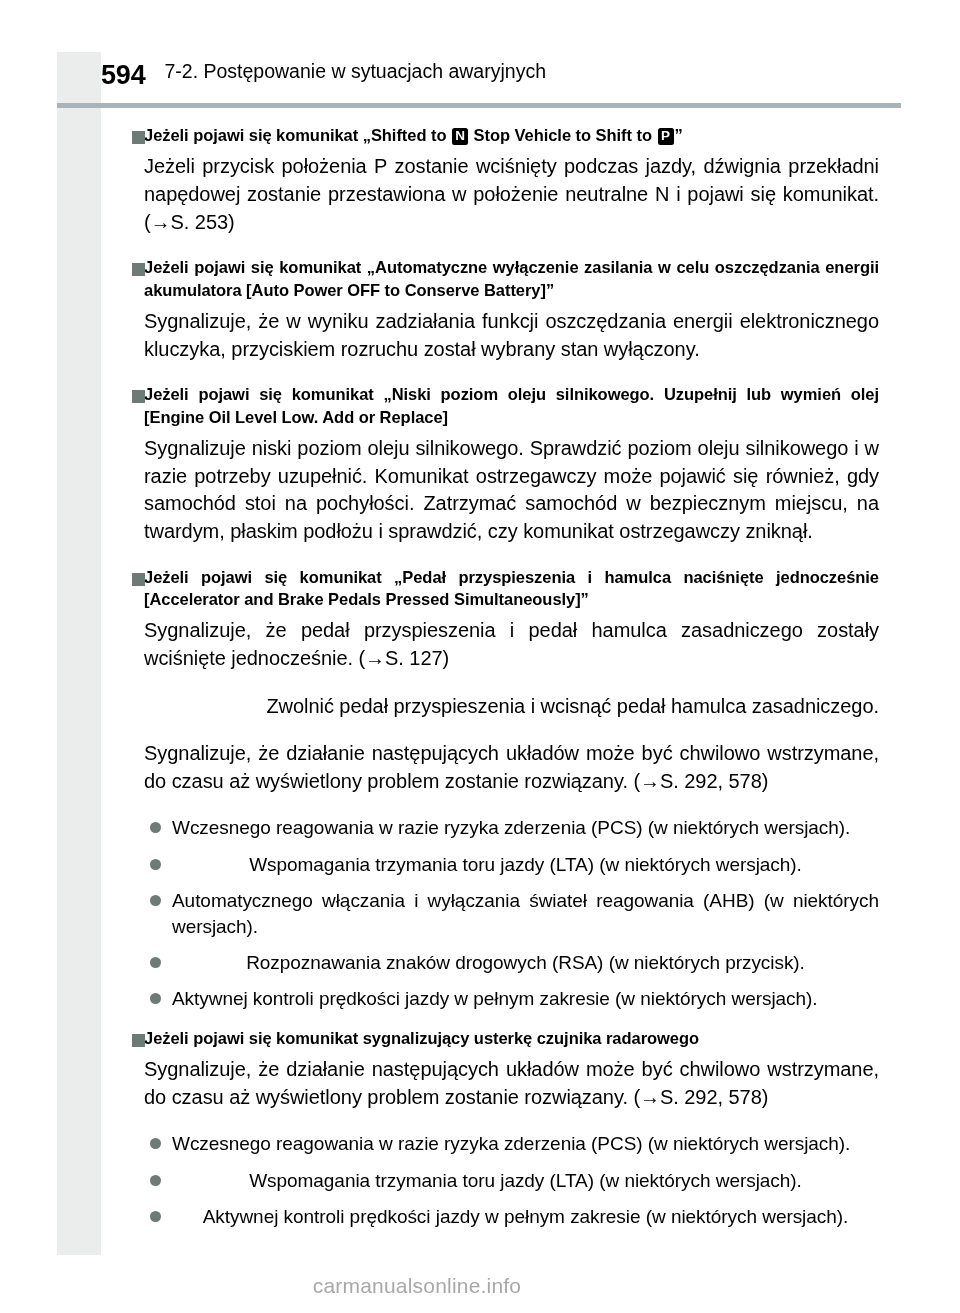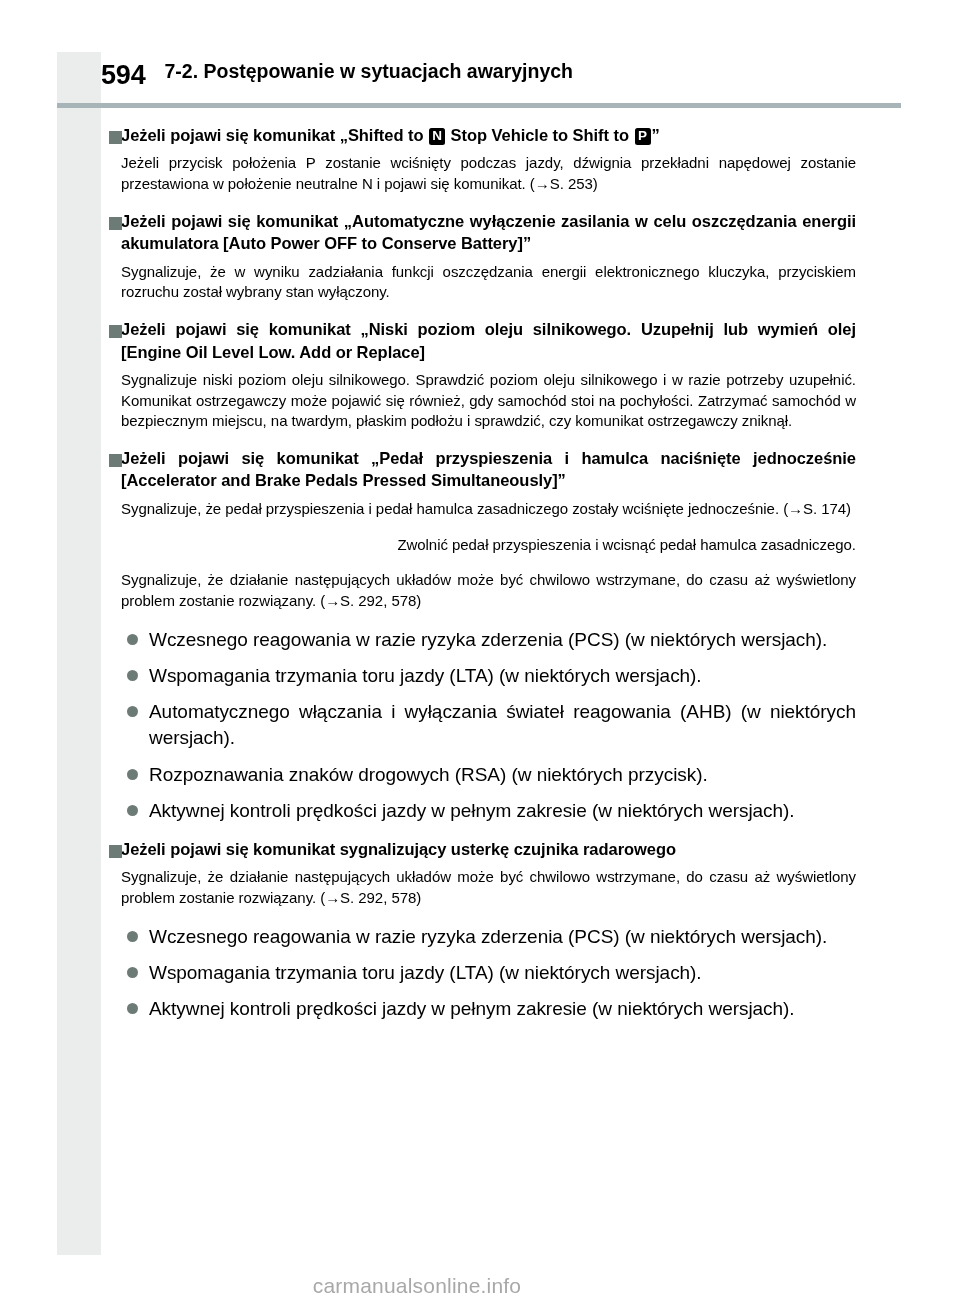--- a/index.html
+++ b/index.html
@@ -46,37 +46,37 @@
     align-items: flex-start;
   }
   .page-number {
     font-size: 27px;
     font-weight: bold;
     letter-spacing: -0.2px;
     line-height: 1;
   }
   .section-title {
     font-size: 19.5px;
-    font-weight: bold;
+    font-weight: normal;
     margin-left: 19px;
     line-height: 1;
   }
   .header-rule {
     position: absolute;
     left: 57px;
     top: 103px;
     width: 844px;
     height: 5px;
     background: #a7b4b8;
   }
 
   
   .content {
     position: absolute;
-    left: 88px;
+    left: 111px;
     top: 124px;
     width: 768px;
   }
 
   .block { margin: 0; }
 
   
   .sq-item {
     position: relative;
     padding-left: 33px;
@@ -95,21 +95,21 @@
     font-size: 16.5px;
     font-weight: bold;
     line-height: 1.36;
     text-align: justify;
     text-justify: inter-word;
     letter-spacing: -0.05px;
   }
 
   
   .para {
-    font-size: 15px;
+    font-size: 20px;
     font-weight: normal;
     line-height: 1.38;
     text-align: justify;
     text-justify: inter-word;
     margin-top: 7px;
     padding-left: 33px;
     letter-spacing: -0.05px;
   }
   .para.nojust { text-align: right; }
 
@@ -122,21 +122,21 @@
     position: relative;
     padding-left: 28px;
     margin-top: 10px;
     font-size: 19px;
     line-height: 1.38;
     text-align: justify;
     text-justify: inter-word;
     letter-spacing: -0.05px;
   }
   .dot-item:first-child { margin-top: 0; }
-  .dot-item.nojust { text-align: left; }
+  .dot-item.nojust { text-align: center; }
   .dot-bullet {
     position: absolute;
     left: 6px;
     top: 7px;
     width: 11px;
     height: 11px;
     border-radius: 50%;
     background: #6d7b77;
   }
 
@@ -207,21 +207,21 @@
         <div class="sq-heading">Jeżeli pojawi się komunikat „Niski poziom oleju silnikowego. Uzupełnij lub wymień olej [Engine Oil Level Low. Add or Replace]</div>
       </div>
       <p class="para">Sygnalizuje niski poziom oleju silnikowego. Sprawdzić poziom oleju silnikowego i w razie potrzeby uzupełnić. Komunikat ostrzegawczy może pojawić się również, gdy samochód stoi na pochyłości. Zatrzymać samochód w bezpiecznym miejscu, na twardym, płaskim podłożu i sprawdzić, czy komunikat ostrzegawczy zniknął.</p>
     </div>
 
     <div class="block">
       <div class="sq-item">
         <span class="sq-bullet"></span>
         <div class="sq-heading">Jeżeli pojawi się komunikat „Pedał przyspieszenia i hamulca naciśnięte jednocześnie [Accelerator and Brake Pedals Pressed Simultaneously]”</div>
       </div>
-      <p class="para">Sygnalizuje, że pedał przyspieszenia i pedał hamulca zasadniczego zostały wciśnięte jednocześnie. (→S. 174)</p>
+      <p class="para">Sygnalizuje, że pedał przyspieszenia i pedał hamulca zasadniczego zostały wciśnięte jednocześnie. (→S. 127)</p>
       <p class="para nojust">Zwolnić pedał przyspieszenia i wcisnąć pedał hamulca zasadniczego.</p>
     </div>
 
     <div class="block">
       <p class="para">Sygnalizuje, że działanie następujących układów może być chwilowo wstrzymane, do czasu aż wyświetlony problem zostanie rozwiązany. (→S. 292, 578)</p>
       <div class="dot-list">
         <div class="dot-item">
           <span class="dot-bullet"></span>
           <span>Wczesnego reagowania w razie ryzyka zderzenia (PCS) (w niektórych wersjach).</span>
         </div>

